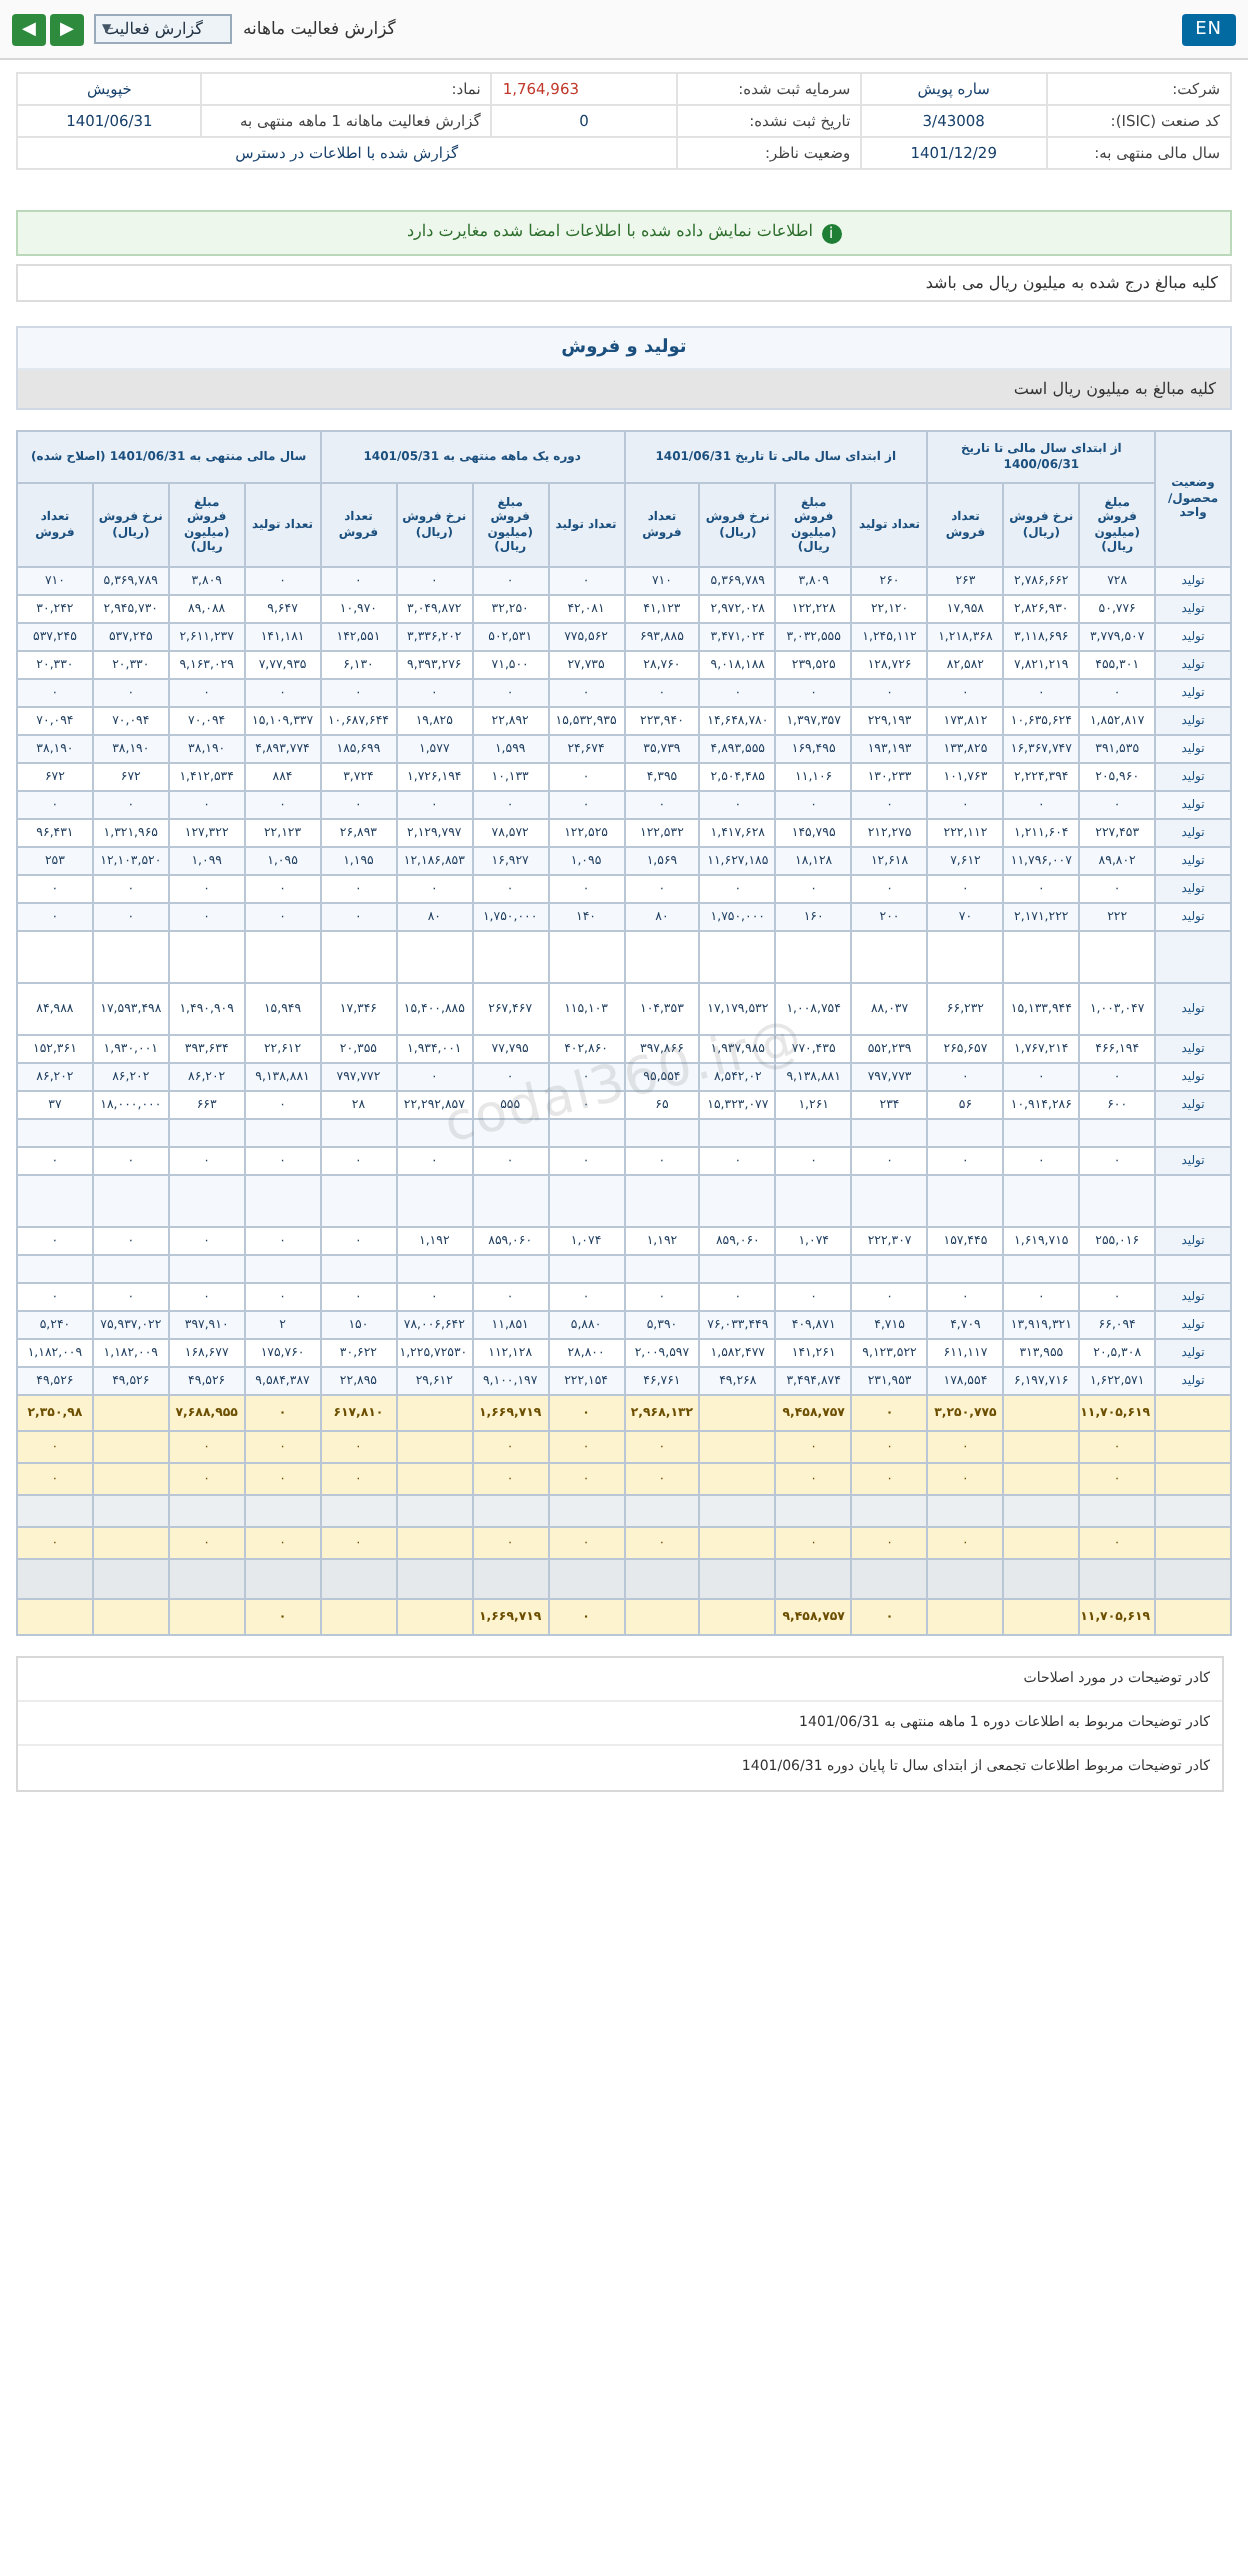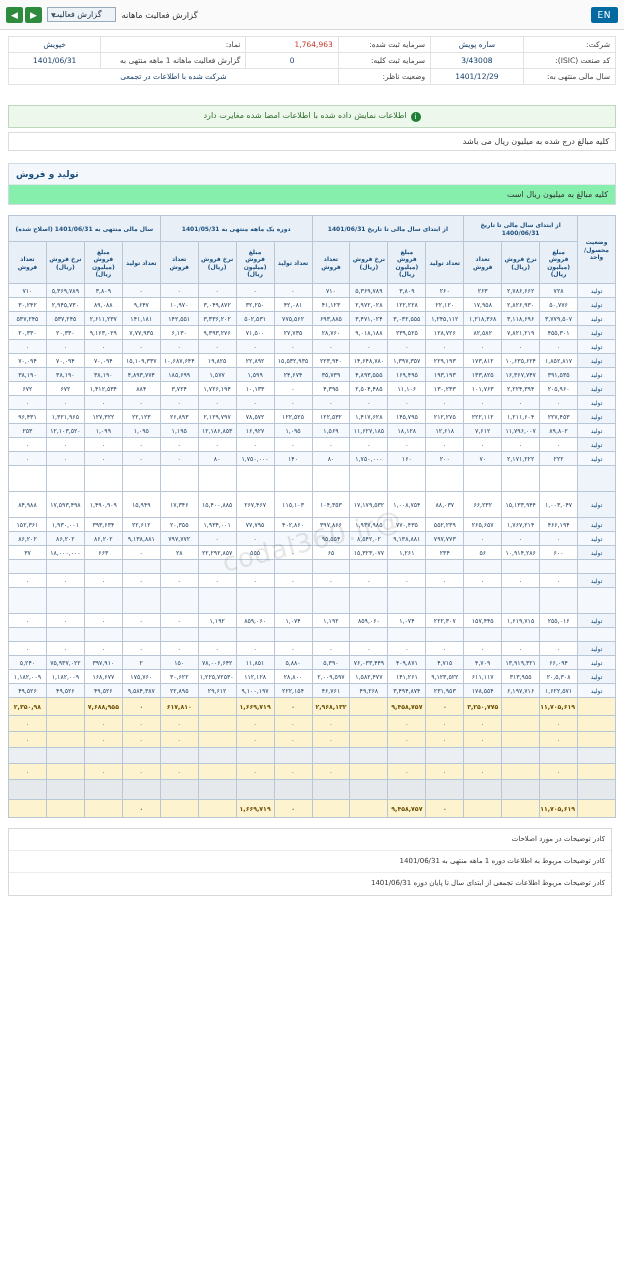--- a/index.html
+++ b/index.html
@@ -41,21 +41,21 @@
 
   
   .infowrap { padding: 6px 8px 0 8px; }
   .info-table {
     width: 100%; border-collapse: collapse; font-size: 7.5px; color: #222;
     border: 1px solid #cfcfcf;
   }
   .info-table td { padding: 3px 5px; border: 1px solid #e2e2e2; white-space: nowrap; }
   .lbl { color: #444; text-align: right; width: 13%; }
   .val { color: #17406b; text-align: center; width: 13%; }
-  .val-red { color: #c0392b; text-align: right; }
+  .val-red { color: #c0392b; text-align: left; }
   .wide { text-align: center; color: #17406b; }
 
   .notice {
     margin: 20px 8px 0 8px; border: 1px solid #bcd8bb; background: #eef7ec;
     color: #2c6e2c; font-size: 8px; padding: 5px 6px; text-align: center;
   }
   .notice .ic {
     display: inline-block; width: 10px; height: 10px; border-radius: 50%;
     background: #1e7e34; color: #fff; font-size: 7.5px; line-height: 10px;
     text-align: center; margin-left: 4px; vertical-align: -1px;
@@ -64,24 +64,24 @@
     margin: 4px 8px 4px 8px; border: 1px solid #dcdcdc; background: #fff;
     font-size: 8px; color: #333; padding: 4px 6px; text-align: right;
   }
 
   
   .section {
     margin: 12px 8px 0 8px; border: 1px solid #cfd8e3;
   }
   .section-title {
     background: #f4f7fb; color: #1b4f7e; font-size: 9px; font-weight: bold;
-    padding: 5px 7px; text-align: left; border-bottom: 1px solid #e1e8f0;
+    padding: 5px 7px; text-align: center; border-bottom: 1px solid #e1e8f0;
   }
   .section-sub {
-    background: #86efac; color: #333; font-size: 8px;
+    background: #e5e5e5; color: #333; font-size: 8px;
     padding: 5px 7px; 
   }
 
   
   .tablewrap { margin: 10px 8px 0 8px; position: relative; }
   table.main {
     width: 100%; border-collapse: collapse; table-layout: fixed;
     font-size: 6.2px; color: #1b3a5c;
   }
   table.main th, table.main td {
@@ -143,30 +143,30 @@
         <td class="lbl">شرکت:</td>
         <td class="val">ساره پویش</td>
         <td class="lbl">سرمایه ثبت شده:</td>
         <td class="val-red">1,764,963</td>
         <td class="lbl">نماد:</td>
         <td class="val">خپویش</td>
       </tr>
       <tr>
         <td class="lbl">کد صنعت (ISIC):</td>
         <td class="val">3/43008</td>
-        <td class="lbl">سرمایه ثبت کلیه:</td>
+        <td class="lbl">تاریخ ثبت نشده:</td>
         <td class="val">0</td>
         <td class="lbl">گزارش فعالیت ماهانه 1 ماهه منتهی به</td>
         <td class="val">1401/06/31</td>
       </tr>
       <tr>
         <td class="lbl">سال مالی منتهی به:</td>
         <td class="val">1401/12/29</td>
         <td class="lbl">وضعیت ناظر:</td>
-        <td class="wide" colspan="3">شرکت شده با اطلاعات در تجمعی</td>
+        <td class="wide" colspan="3">گزارش شده با اطلاعات در دسترس</td>
       </tr>
     </tbody>
       </table>
   </div>
 
   <div class="notice">
     <span class="ic">i</span><span>اطلاعات نمایش داده شده با اطلاعات امضا شده مغایرت دارد</span>
   </div>
 
   <div class="unitline">کلیه مبالغ درج شده به میلیون ریال می باشد</div>

